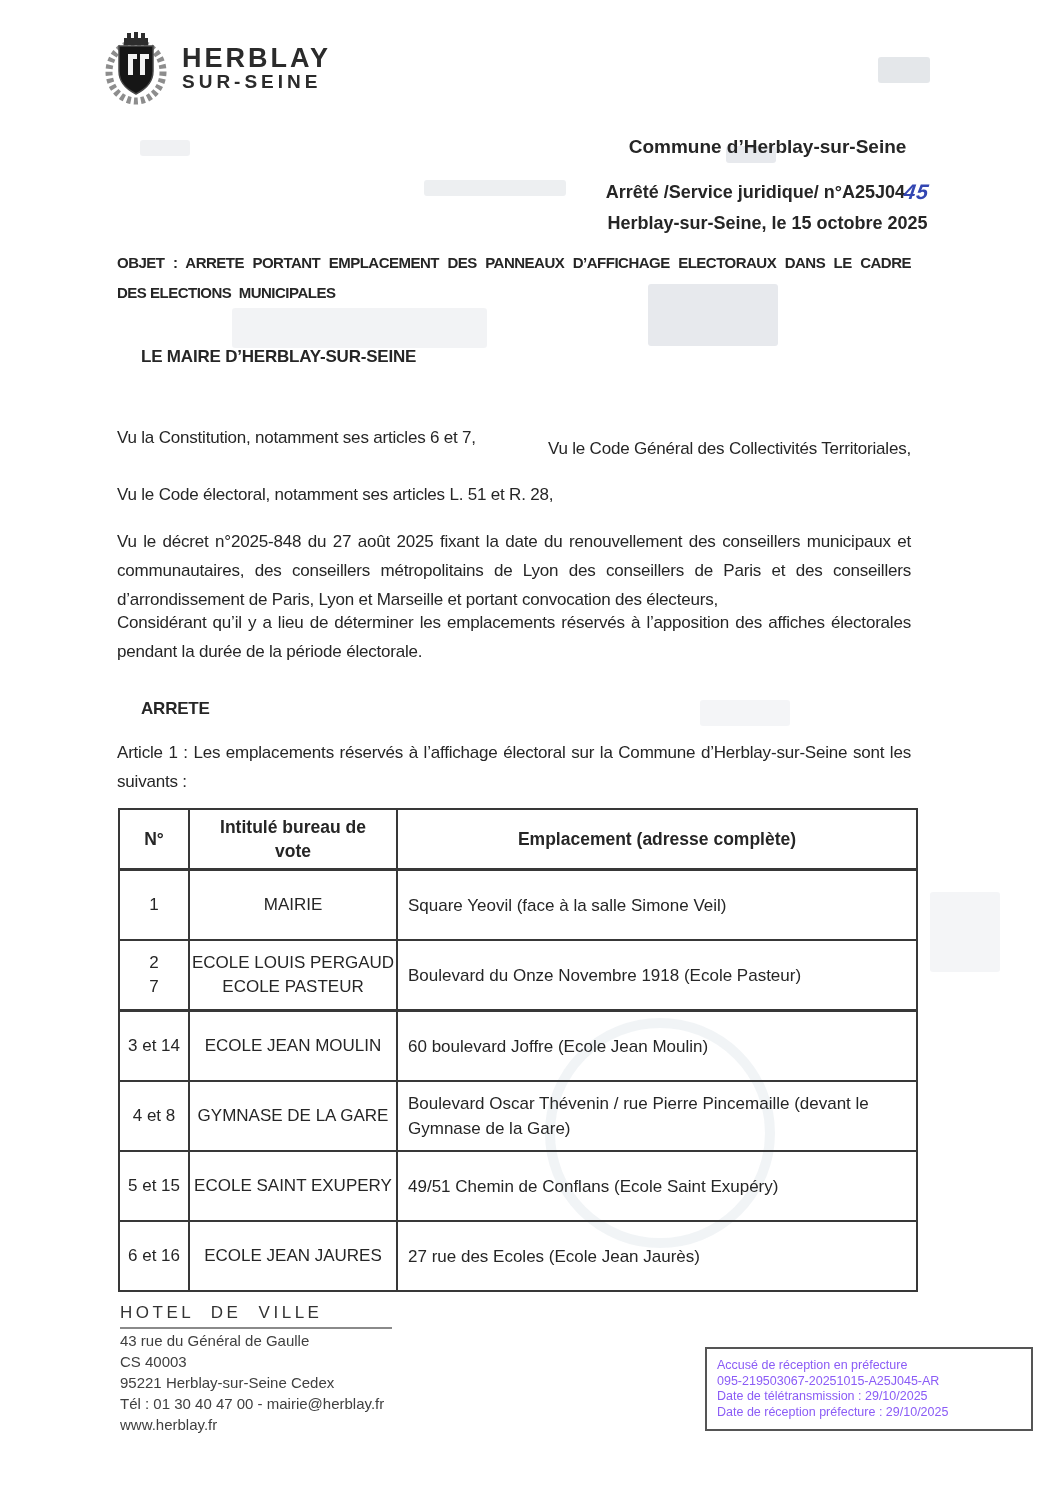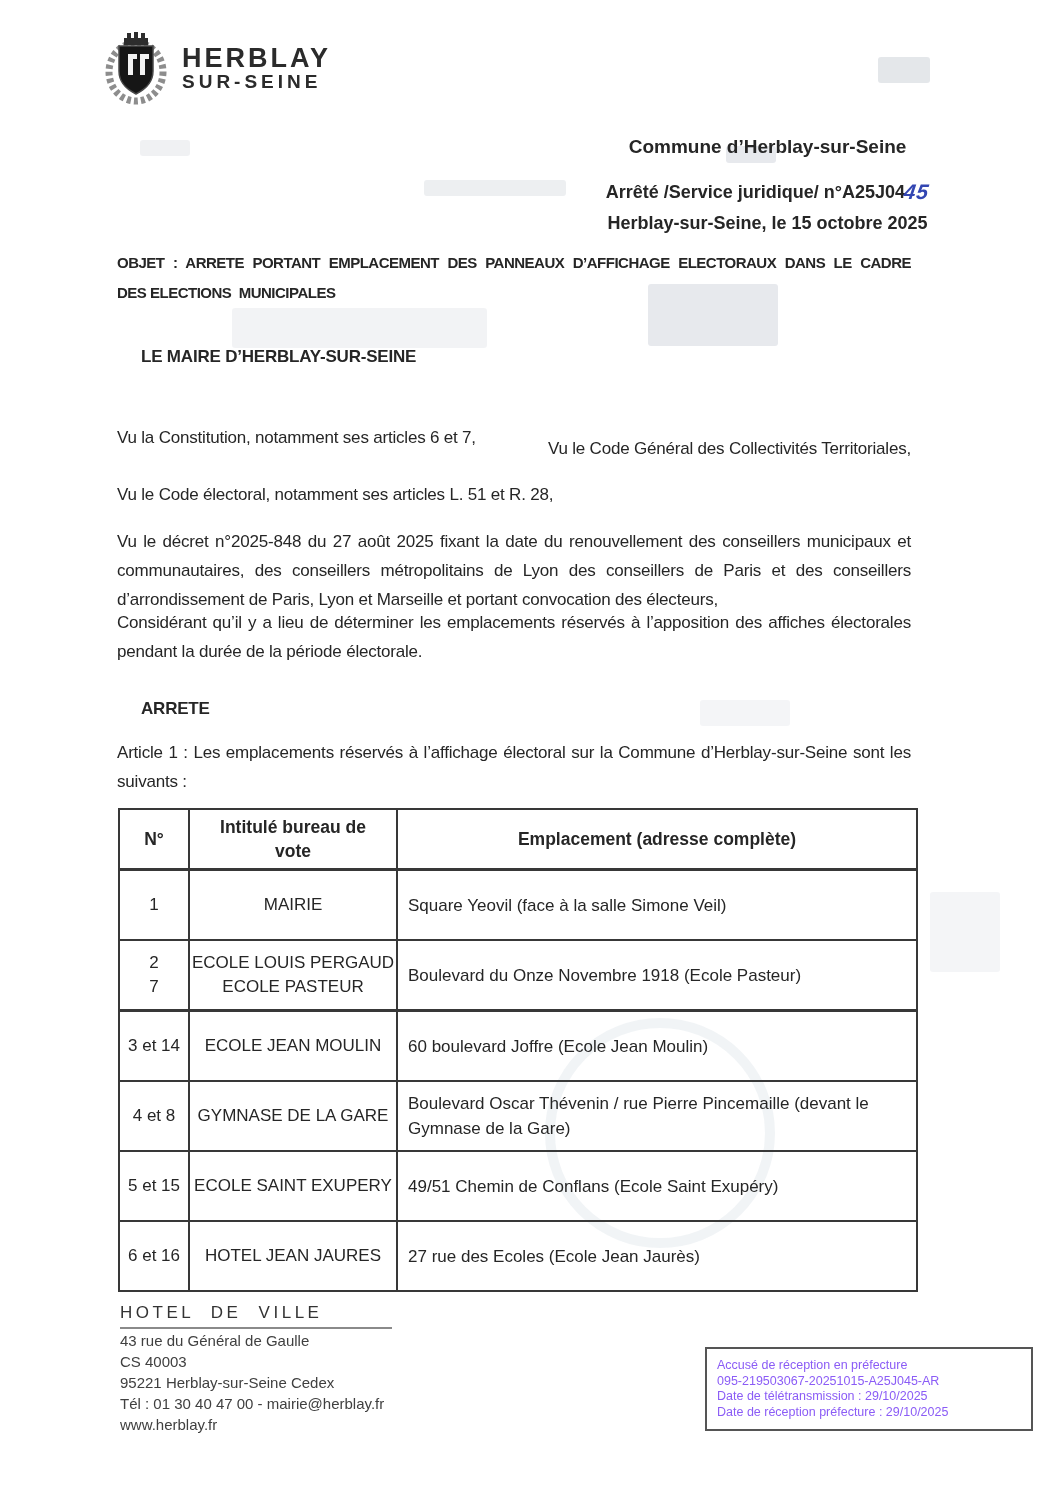--- a/index.html
+++ b/index.html
@@ -170,21 +170,21 @@
         <td class="cell-bureau">GYMNASE DE LA GARE</td>
         <td class="cell-emp">Boulevard Oscar Thévenin / rue Pierre Pincemaille (devant le Gymnase de la Gare)</td>
       </tr>
       <tr>
         <td class="cell-num">5 et 15</td>
         <td class="cell-bureau">ECOLE SAINT EXUPERY</td>
         <td class="cell-emp">49/51 Chemin de Conflans (Ecole Saint Exupéry)</td>
       </tr>
       <tr>
         <td class="cell-num">6 et 16</td>
-        <td class="cell-bureau">HOTEL JEAN JAURES</td>
+        <td class="cell-bureau">ECOLE JEAN JAURES</td>
         <td class="cell-emp">27 rue des Ecoles (Ecole Jean Jaurès)</td>
       </tr>
     </tbody>
   </table>
 
   <div class="footer-title">HOTEL DE VILLE</div>
   <div class="footer-address">
     <div>43 rue du Général de Gaulle</div>
     <div>CS 40003</div>
     <div>95221  Herblay-sur-Seine Cedex</div>

